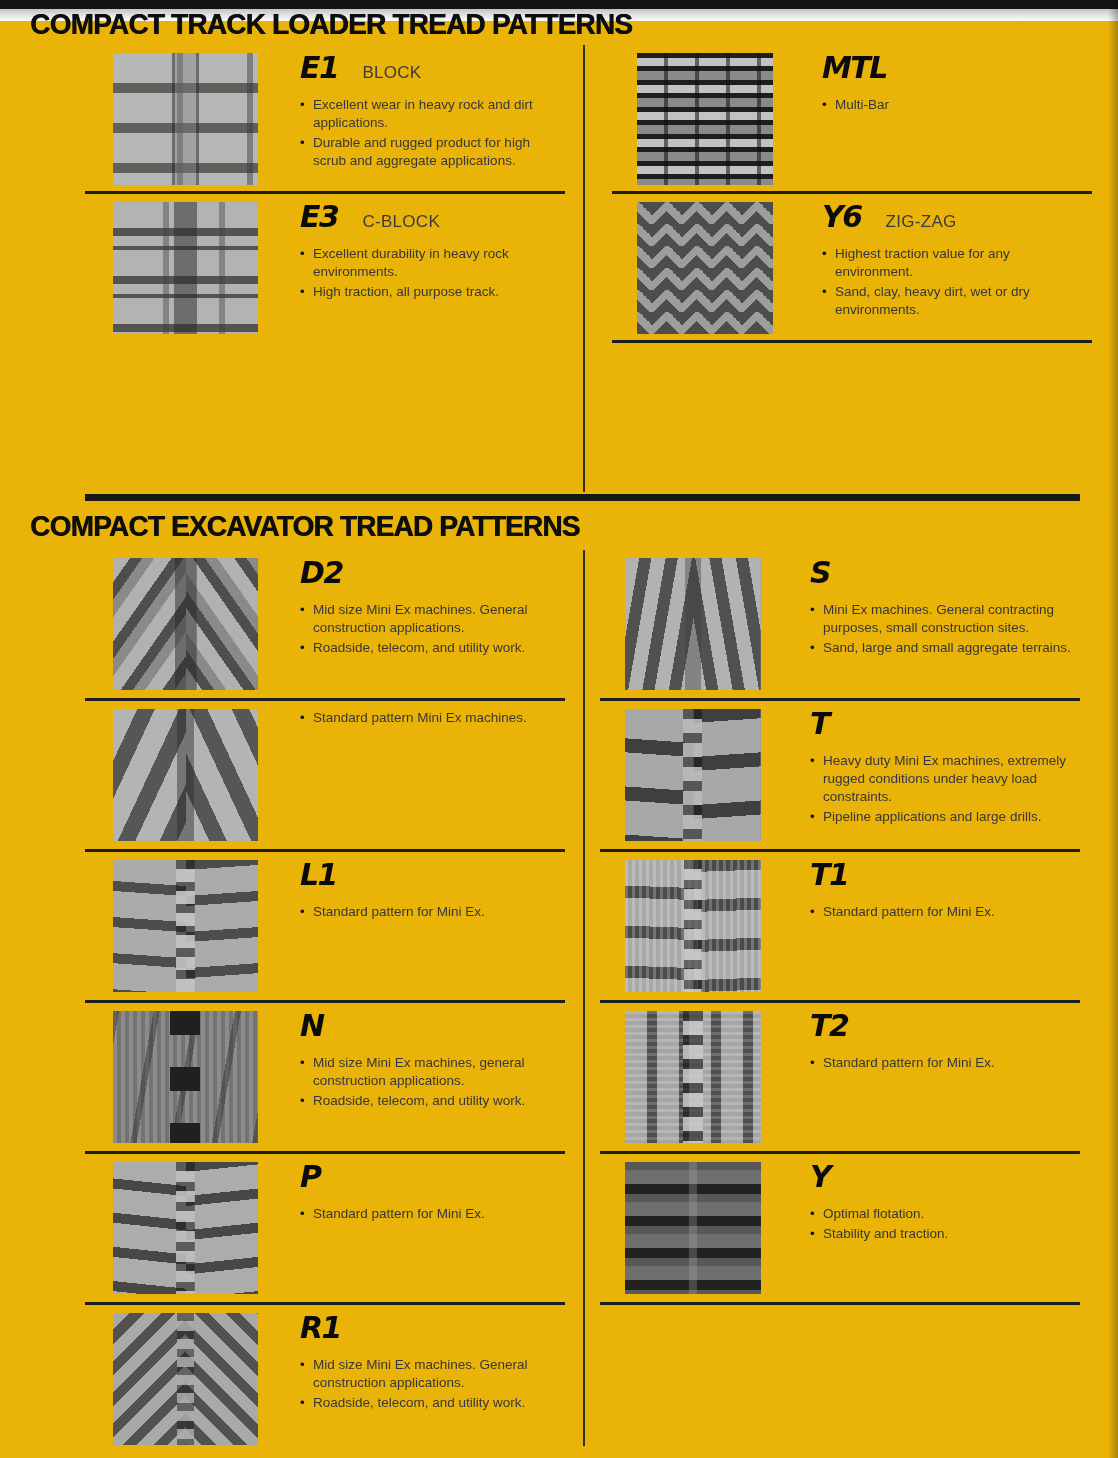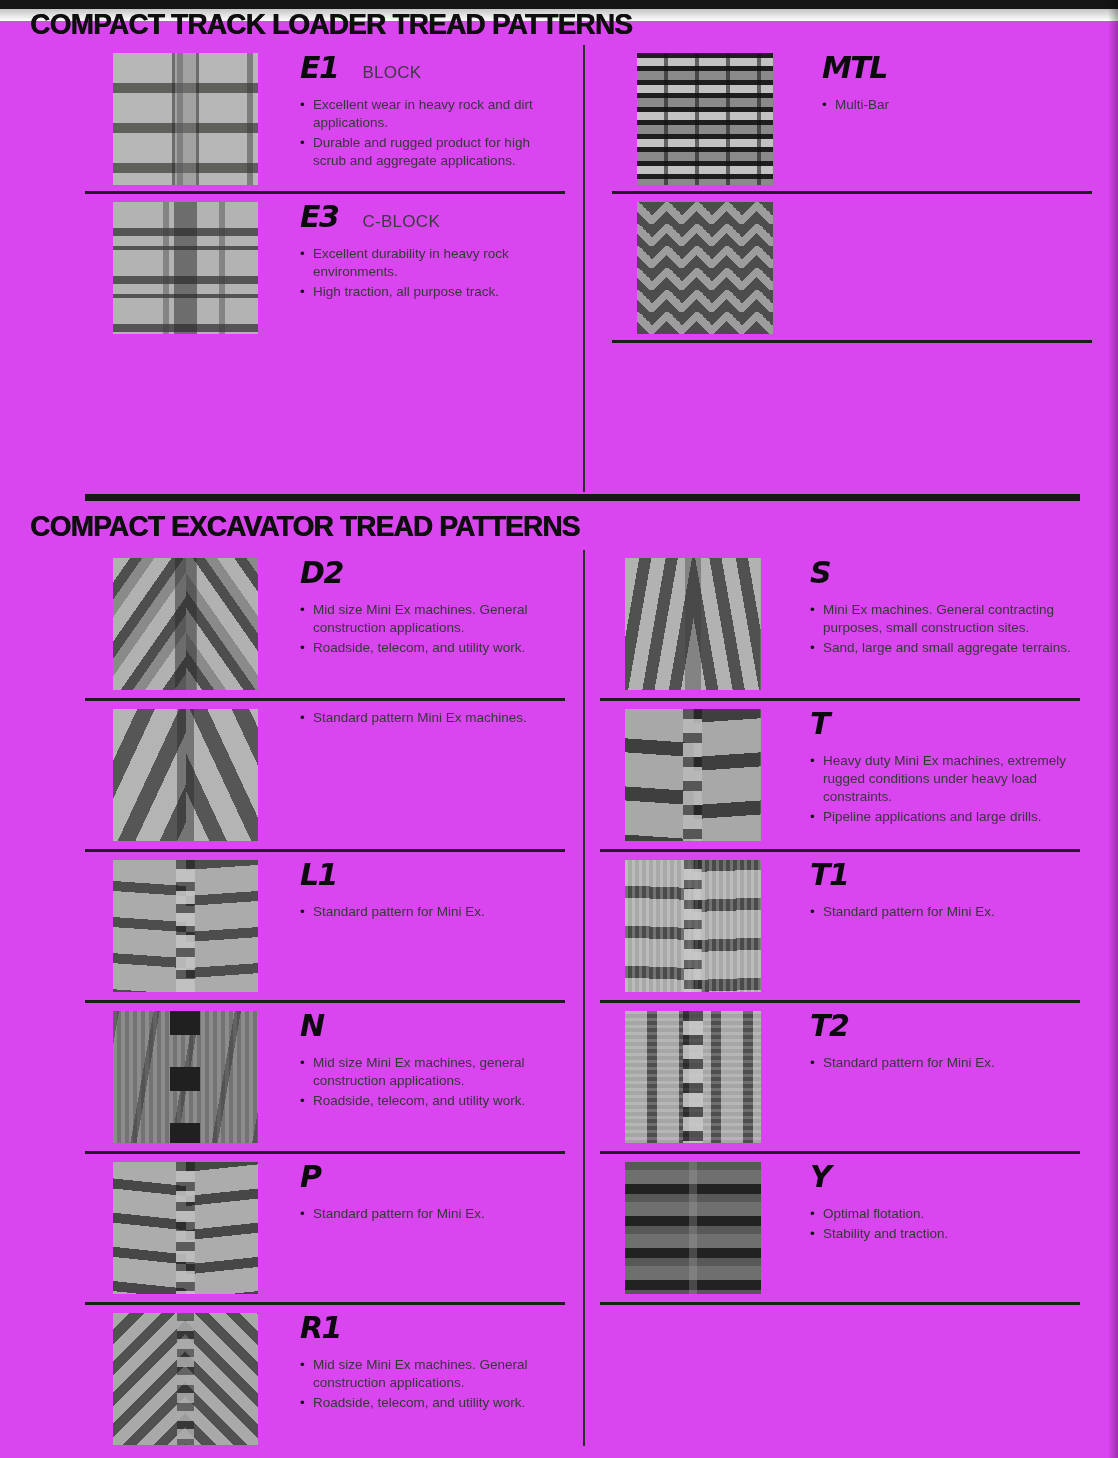--- a/index.html
+++ b/index.html
@@ -1,16 +1,16 @@
 <!DOCTYPE html>
 <html><head>
 <meta charset="utf-8">
 <style>
   html,body{margin:0;padding:0;background:#e8e8e8;}
-  .page{position:relative;width:1118px;height:1458px;background:#d946ef;overflow:hidden;
+  .page{position:relative;width:1118px;height:1458px;background:#eab308;overflow:hidden;
         font-family:"Liberation Sans",sans-serif;margin:0 auto;}
   .top-bar{position:absolute;top:0;left:0;width:1118px;height:9px;background:#141414;}
   .top-shade{position:absolute;top:9px;left:0;width:1118px;height:12px;
              background:linear-gradient(#c4c4c4,#ffffff);}
   .right-edge{position:absolute;top:0;right:0;width:10px;height:1458px;
               background:linear-gradient(to right,rgba(0,0,0,0),rgba(0,0,0,.28));}
 
   .section-title{position:absolute;left:30px;margin:0;font-size:28px;font-weight:bold;
                  color:#0e0e0e;letter-spacing:-0.8px;text-shadow:0.6px 0 0 currentColor;
                  transform:scaleY(1.06);transform-origin:left top;white-space:nowrap;}
@@ -182,20 +182,30 @@
         <span class="code">MTL</span>
         <span class="subtitle"></span>
       </div>
       <ul class="bullets">
             <li>Multi-Bar</li>
           </ul>
     </div>
   </div>
       <div class="row">
     <div class="tread tread--y6"></div>
+    <div class="info">
+      <div class="title-line">
+        <span class="code">Y6</span>
+        <span class="subtitle">ZIG-ZAG</span>
+      </div>
+      <ul class="bullets">
+            <li>Highest traction value for any environment.</li>
+            <li>Sand, clay, heavy dirt, wet or dry environments.</li>
+          </ul>
+    </div>
   </div>
     </div>
 
   <div class="section-bar"></div>
 
   <h1 class="section-title" id="s2-title">COMPACT EXCAVATOR TREAD PATTERNS</h1>
 
   <div class="col s2 col-left-style" id="s2-col-left">
       <div class="row">
     <div class="tread tread--d2"></div>

